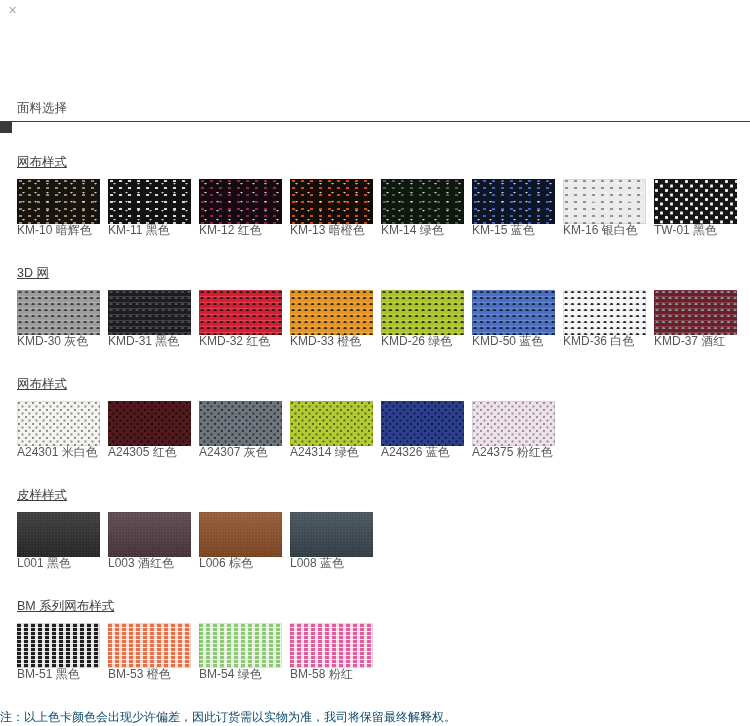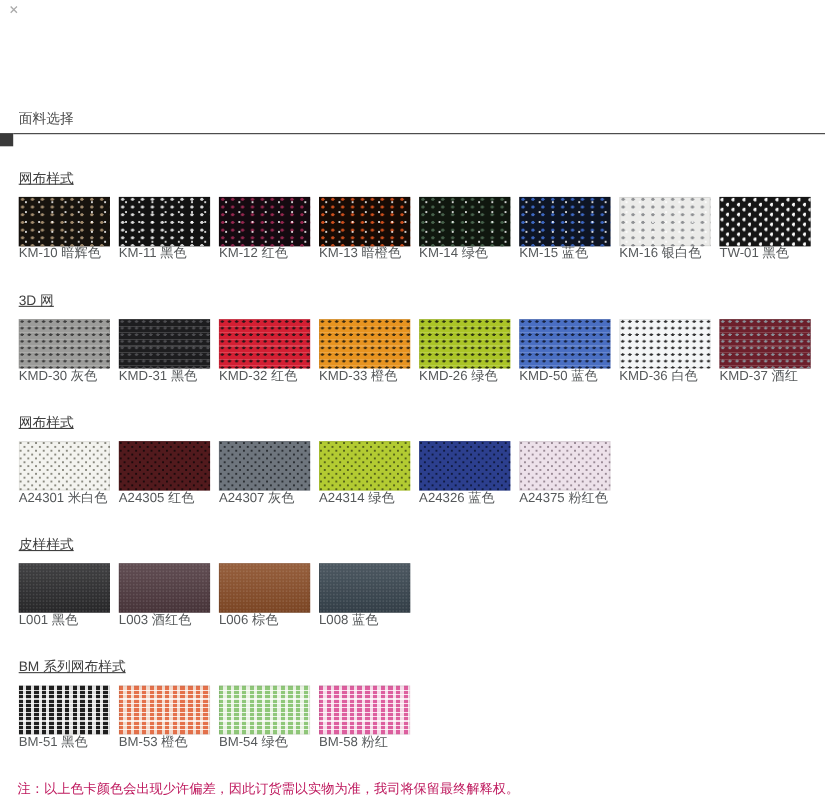--- a/index.html
+++ b/index.html
@@ -40,22 +40,22 @@
   .swatch {
     width: 83px; height: 45px;
     box-shadow: inset 0 0 0 1px rgba(0,0,0,0.08);
   }
   .label {
     margin-top: 0;
     font-size: 12px; line-height: 13px; color: #55585a;
     white-space: nowrap;
   }
   .note {
-    margin-left: 16px;
-    font-size: 12px; line-height: 14px; color: #be185d;
+    margin-left: 0;
+    font-size: 12px; line-height: 14px; color: #0c4a6e;
   }
 
   
   .weave {
     background-color: var(--base);
     background-image:
       radial-gradient(2px 1.2px at 2.5px 1.8px, rgba(255,255,255,0.8) 50%, transparent 64%),
       radial-gradient(3px 1.7px at 3.5px 2.2px, var(--accent) 58%, transparent 70%);
     background-size: 12px 9px, 9px 7px;
     background-position: 4px 3px, 0 0;

